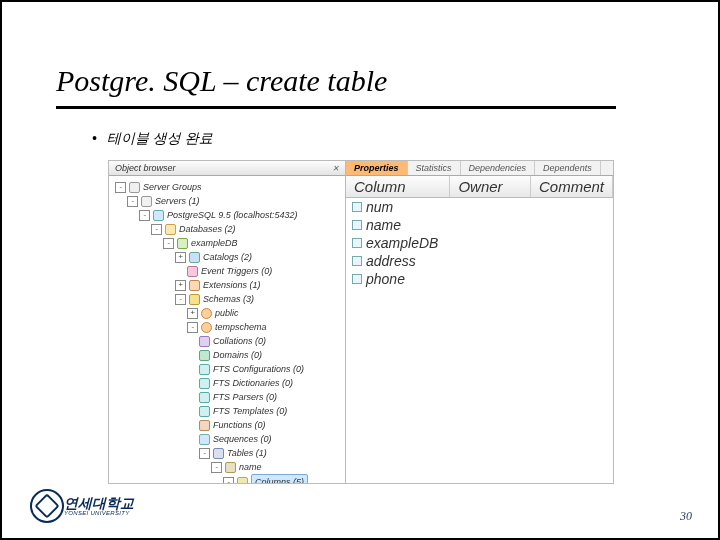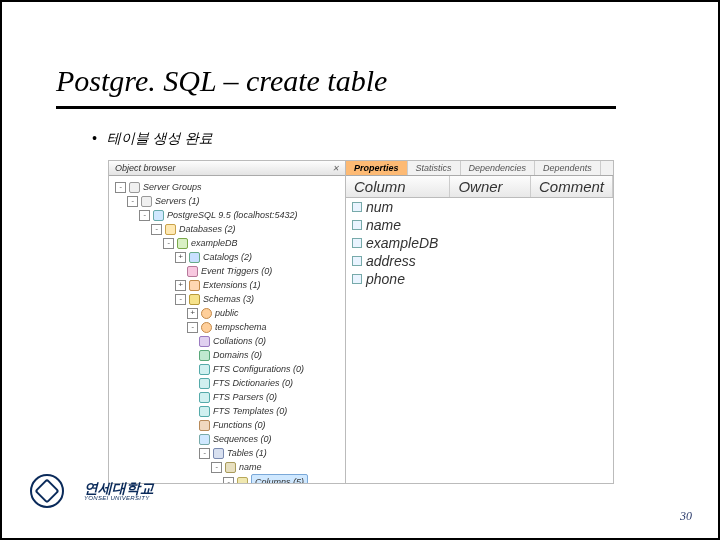--- a/index.html
+++ b/index.html
@@ -38,21 +38,21 @@
   .i-schp{background:#ffcf9a;border:1px solid #c48a4a;border-radius:50%;}
   .i-seq{background:#d0e8ff;border:1px solid #7aa;}
   .i-coll{background:#e0d0f0;border:1px solid #9a7ac0;}
   .i-dom{background:#c0e8d0;border:1px solid #5aa87a;}
   .i-fts{background:#d0f0f0;border:1px solid #5aa;}
   .i-fn{background:#f0d8c0;border:1px solid #b88a5a;}
   .i-tbl{background:#d8e0f0;border:1px solid #7a8ab0;}
   .i-temp{background:#e8e0c0;border:1px solid #a89a5a;}
   .i-col{background:#f0e8b0;border:1px solid #b8a85a;}
   .sel{background:#cfe8ff;border:1px solid #7aa8d8;padding:0 3px;border-radius:2px;}
-  .footer{position:absolute;left:28px;bottom:30px;display:flex;align-items:center;gap:20px;}
+  .footer{position:absolute;left:28px;bottom:15px;display:flex;align-items:center;gap:0;}
   .logo{width:30px;height:30px;border:2px solid #0a2a5a;border-radius:50%;display:flex;align-items:center;justify-content:center;}
   .logo .inner{width:14px;height:14px;border:2px solid #0a2a5a;border-radius:3px;transform:rotate(45deg);}
   .uni{font-size:14px;font-weight:bold;color:#0a2a5a;line-height:1;}
   .uni small{display:block;font-size:6px;font-weight:normal;letter-spacing:0.3px;color:#0a2a5a;}
   .pg{position:absolute;right:26px;bottom:14px;font-size:12px;color:#2a3a6a;font-family:"Times New Roman",serif;margin-left:27px;}
 </style>
 </head>
 <body>
 
 <div class="slide">

